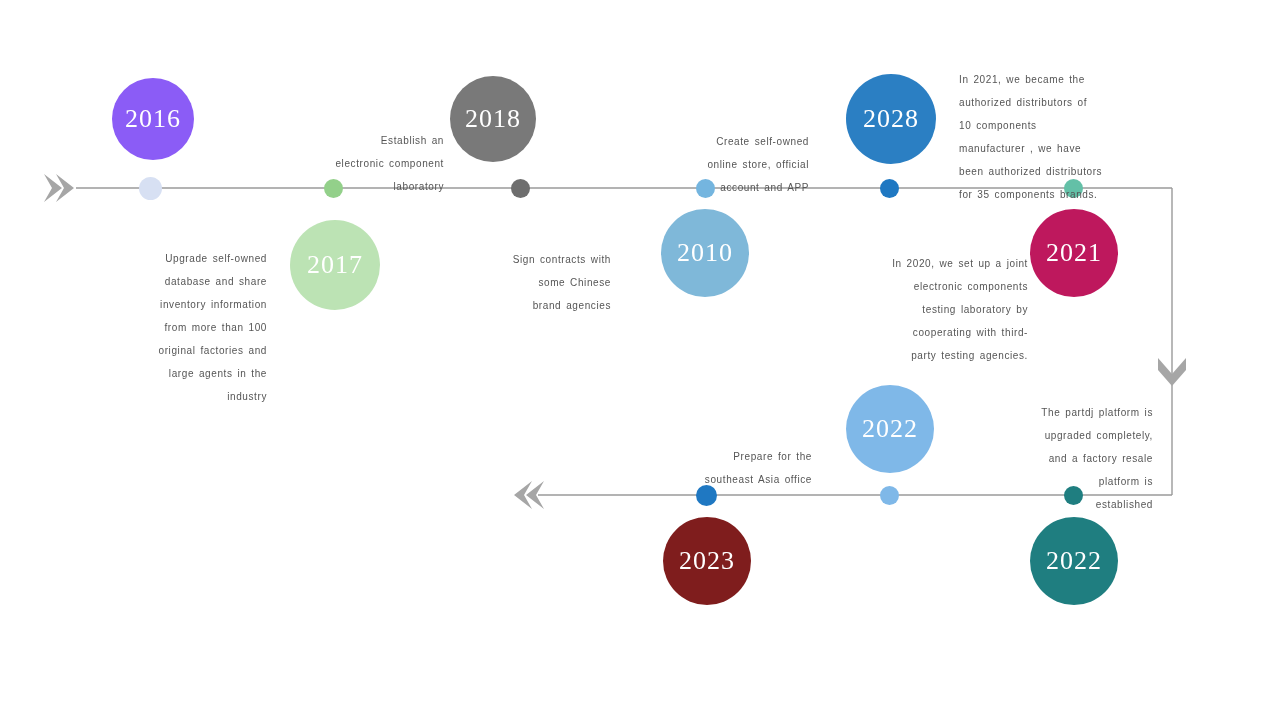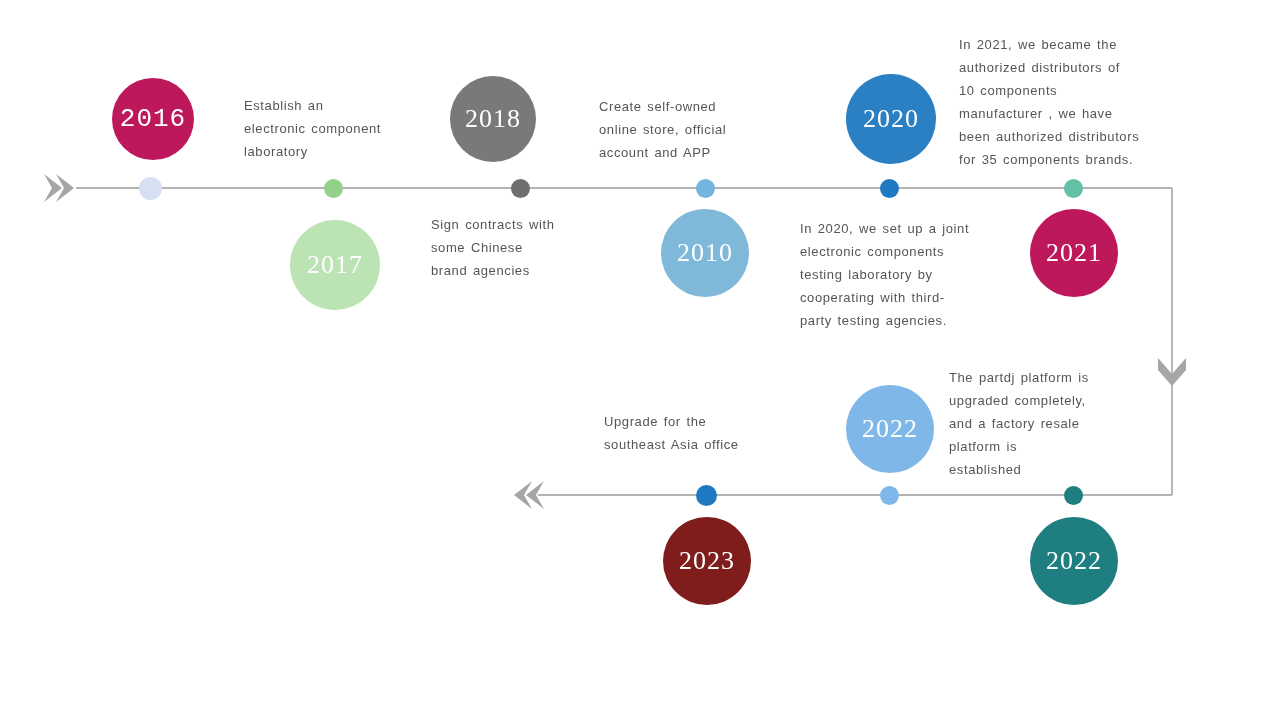--- a/index.html
+++ b/index.html
@@ -39,28 +39,29 @@
     letter-spacing: 1px;
     font-family: "Liberation Serif", serif;
     font-weight: 400;
   }
   .dot {
     position: absolute;
     border-radius: 50%;
   }
   .cap {
     position: absolute;
-    font-size: 13px;
+    font-size: 10px;
     line-height: 23px;
     color: #555555;
     letter-spacing: 0.6px;
     word-spacing: 1.5px;
     white-space: pre-line;
+    margin-top: 35px;
   }
-  .cap.center { text-align: left; }
+  .cap.center { text-align: right; }
   .cap.left { text-align: left; }
 </style>
 </head>
 <body>
 
 <div id="stage">
 
   <svg id="lines" viewBox="0 0 1280 720">
 
     <line x1="76" y1="188" x2="1172" y2="188" stroke="#9a9a9a" stroke-width="1.4"></line>
@@ -69,24 +70,31 @@
 
     <line x1="538" y1="495" x2="1172" y2="495" stroke="#9a9a9a" stroke-width="1.4"></line>
 
     <path d="M 44 174 L 62 188 L 44 202 L 52 188 Z M 56 174 L 74 188 L 56 202 L 64 188 Z" fill="#a6a6a6"></path>
 
     <path d="M 1158 358 L 1172 374 L 1186 358 L 1186 370 L 1172 386 L 1158 370 Z" fill="#a6a6a6"></path>
 
     <path d="M 544 481 L 526 495 L 544 509 L 536 495 Z M 532 481 L 514 495 L 532 509 L 524 495 Z" fill="#a6a6a6"></path>
   </svg>
 
-  <div class="node" style="left:112px; top:78px; width:82px; height:82px; background:#be185d;font-family:Liberation Mono, monospace;">
+  <div class="node" style="left:112px; top:78px; width:82px; height:82px; background:#8b5cf6;">
     <span>2016</span>
   </div>
   <div class="dot" style="left:139px; top:177px; width:23px; height:23px; background:#d7e0f3;"></div>
+  <div class="cap center" style="left:73px; top:212px; width:194px;">Upgrade self-owned
+database and share
+inventory information
+from more than 100
+original factories and
+large agents in the
+industry</div>
 
   <div class="node" style="left:290px; top:220px; width:90px; height:90px; background:#bce3b4;">
     <span>2017</span>
   </div>
   <div class="dot" style="left:324px; top:179px; width:19px; height:19px; background:#93d08a;"></div>
   <div class="cap center" style="left:244px; top:94px; width:200px;">Establish an
 electronic component
 laboratory</div>
 
   <div class="node" style="left:450px; top:76px; width:86px; height:86px; background:#797979;">
@@ -94,26 +102,26 @@
   </div>
   <div class="dot" style="left:511px; top:179px; width:19px; height:19px; background:#6e6e6e;"></div>
   <div class="cap center" style="left:431px; top:213px; width:180px;">Sign contracts with
 some Chinese
 brand agencies</div>
 
   <div class="node" style="left:661px; top:209px; width:88px; height:88px; background:#7fb8d9;">
     <span>2010</span>
   </div>
   <div class="dot" style="left:696px; top:179px; width:19px; height:19px; background:#74b5df;"></div>
-  <div class="cap center" style="left:599px; top:95px; width:192px;">Create self-owned
+  <div class="cap center" style="left:617px; top:95px; width:192px;">Create self-owned
 online store, official
 account and APP</div>
 
   <div class="node" style="left:846px; top:74px; width:90px; height:90px; background:#2b7fc3;">
-    <span>2020</span>
+    <span>2028</span>
   </div>
   <div class="dot" style="left:880px; top:179px; width:19px; height:19px; background:#1f78c2;"></div>
   <div class="cap center" style="left:800px; top:217px; width:228px;">In 2020, we set up a joint
 electronic components
 testing laboratory by
 cooperating with third-
 party testing agencies.</div>
 
   <div class="node" style="left:1030px; top:209px; width:88px; height:88px; background:#be185d;">
     <span>2021</span>
@@ -138,16 +146,16 @@
   <div class="cap center" style="left:949px; top:366px; width:204px;">The partdj platform is
 upgraded completely,
 and a factory resale
 platform is
 established</div>
 
   <div class="node" style="left:663px; top:517px; width:88px; height:88px; background:#7f1d1d;">
     <span>2023</span>
   </div>
   <div class="dot" style="left:696px; top:485px; width:21px; height:21px; background:#1f78c2;"></div>
-  <div class="cap center" style="left:604px; top:410px; width:208px;">Upgrade for the
+  <div class="cap center" style="left:604px; top:410px; width:208px;">Prepare for the
 southeast Asia office</div>
 
 </div>
 
 </body></html>

